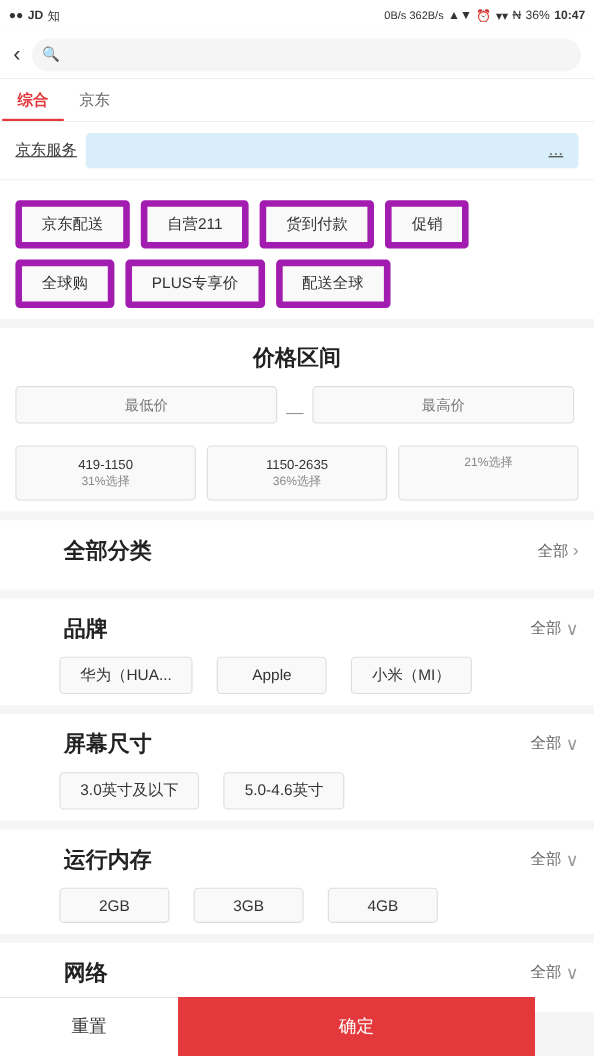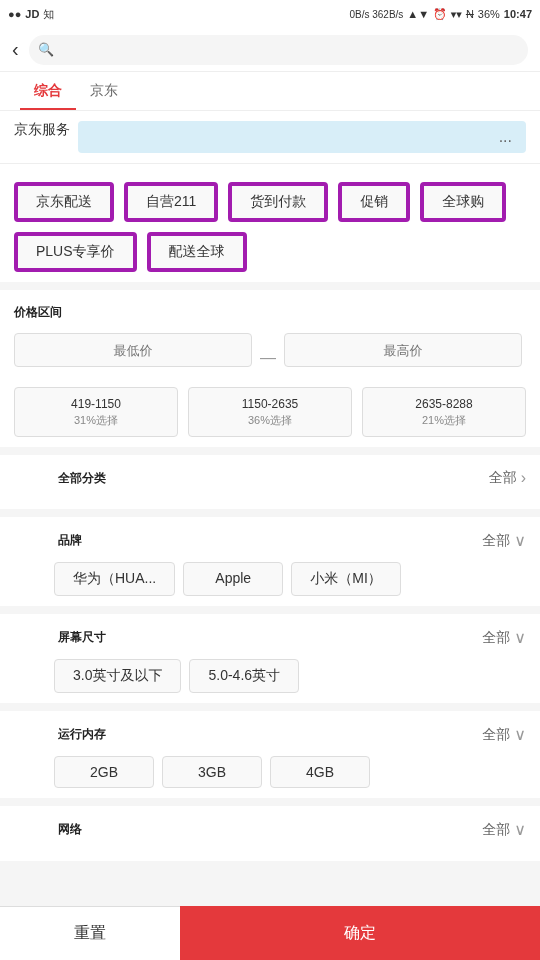--- a/index.html
+++ b/index.html
@@ -55,21 +55,21 @@
       padding: 0 10px;
       font-size: 13px;
       color: #999;
     }
 
     
     .tab-row {
       display: flex;
       background: #fff;
       border-bottom: 1px solid #eee;
-      padding: 0 20px;
+      padding: 0 2px;
     }
     .tab-item {
       padding: 10px 14px;
       font-size: 14px;
       color: #666;
       cursor: pointer;
       position: relative;
     }
     .tab-item.active {
       color: #e4393c;
@@ -96,42 +96,43 @@
       margin-bottom: 8px;
     }
     .section-title-row {
       display: flex;
       justify-content: space-between;
       align-items: center;
       margin-bottom: 12px;
       margin-left: 44px;
     }
     .section-title {
-      font-size: 12px;
+      font-size: 20px;
       font-weight: bold;
       color: #222;
+      text-align: center;
     }
     .section-right {
       display: flex;
-      align-items: center;
       gap: 4px;
       color: #666;
       font-size: 14px;
       cursor: pointer;
     }
     .chevron-icon { font-size: 16px; color: #999; }
 
     
     .jd-service-row {
       background: #fff;
       padding: 10px 14px;
       display: flex;
-      align-items: flex-start;
+      align-items: center;
       gap: 8px;
       border-bottom: 1px solid #eee;
+      text-decoration: underline;
     }
     .jd-service-label {
       font-size: 14px;
       color: #333;
       white-space: nowrap;
     }
     .jd-service-input {
       flex: 1;
       height: 32px;
       background: #d8eef8;
@@ -149,21 +150,21 @@
 
     
     .tags-grid {
       display: flex;
       flex-wrap: wrap;
       gap: 10px;
       margin-top: 4px;
     }
     .tag-btn {
       padding: 7px 18px;
-      border: 4px solid #a21caf;
+      border: 6px solid #a21caf;
       border-radius: 4px;
       background: #f9f9f9;
       font-size: 14px;
       color: #333;
       cursor: pointer;
     }
     .tag-btn.checked {
       border-color: #e4393c;
       color: #e4393c;
       background: #fff;
@@ -210,21 +211,21 @@
       text-align: center;
       cursor: pointer;
       line-height: 1.4;
     }
     .price-option .main-range { font-size: 12px; }
     .price-option .sub-pct { font-size: 11px; color: #888; }
 
     
     .chips-row {
       display: flex;
-      gap: 8px;
+      gap: 22px;
       flex-wrap: wrap;
       margin-top: 4px;
       padding-left: 40px;
     }
     .chip {
       padding: 7px 18px;
       border: 1px solid #ddd;
       border-radius: 4px;
       background: #f9f9f9;
       font-size: 14px;
@@ -232,21 +233,21 @@
       cursor: pointer;
       min-width: 100px;
       text-align: center;
     }
 
     
     .bottom-bar {
       position: fixed;
       bottom: 0;
       left: 0;
-      width: 540px;
+      width: 486px;
       height: 54px;
       display: flex;
       z-index: 100;
       margin-top: 16px;
     }
     .btn-reset {
       flex: 1;
       background: #fff;
       border: none;
       font-size: 16px;
@@ -350,21 +351,20 @@
     <div class="price-options">
       <div class="price-option">
         <div class="main-range">419-1150</div>
         <div class="sub-pct">31%选择</div>
       </div>
       <div class="price-option">
         <div class="main-range">1150-2635</div>
         <div class="sub-pct">36%选择</div>
       </div>
       <div class="price-option">
-        <div class="main-range">2635-8288</div>
         <div class="sub-pct">21%选择</div>
       </div>
     </div>
   </div>
 
   <div class="section-block">
     <div class="section-title-row">
       <span class="section-title">全部分类</span>
       <div class="section-right">
         <span>全部</span>

